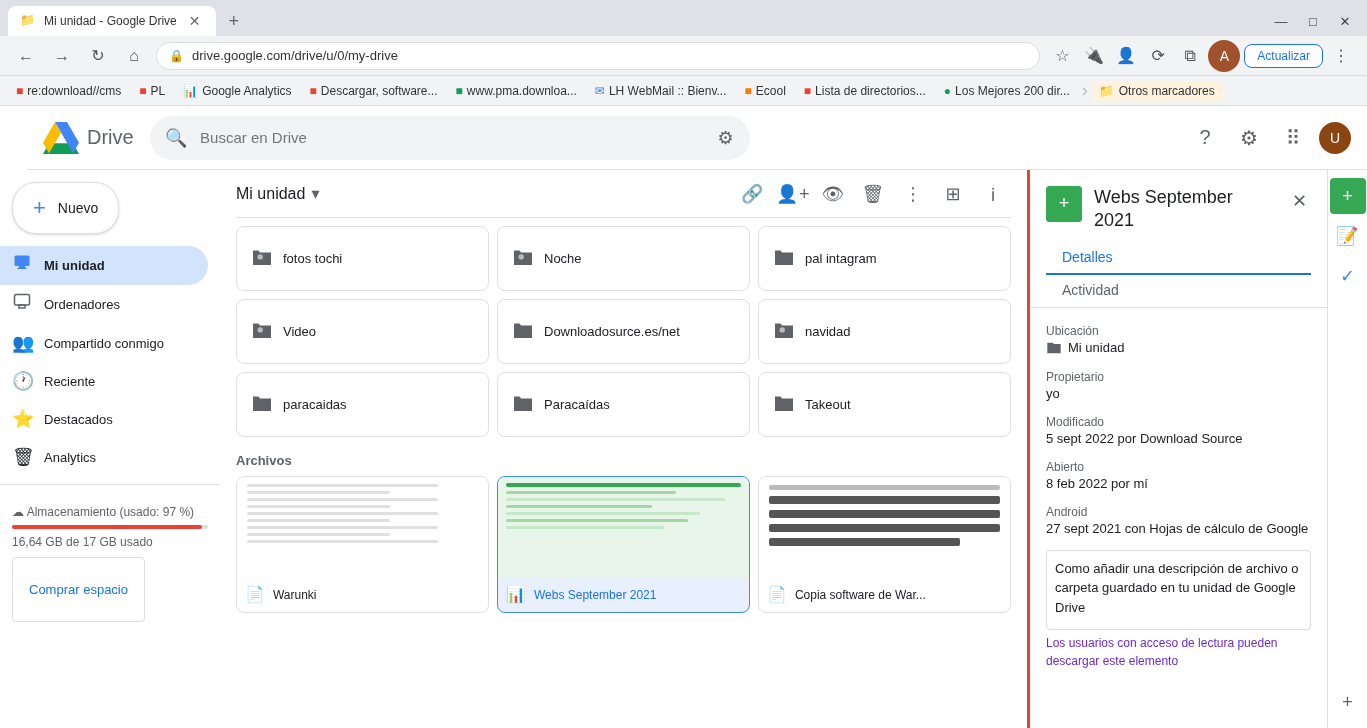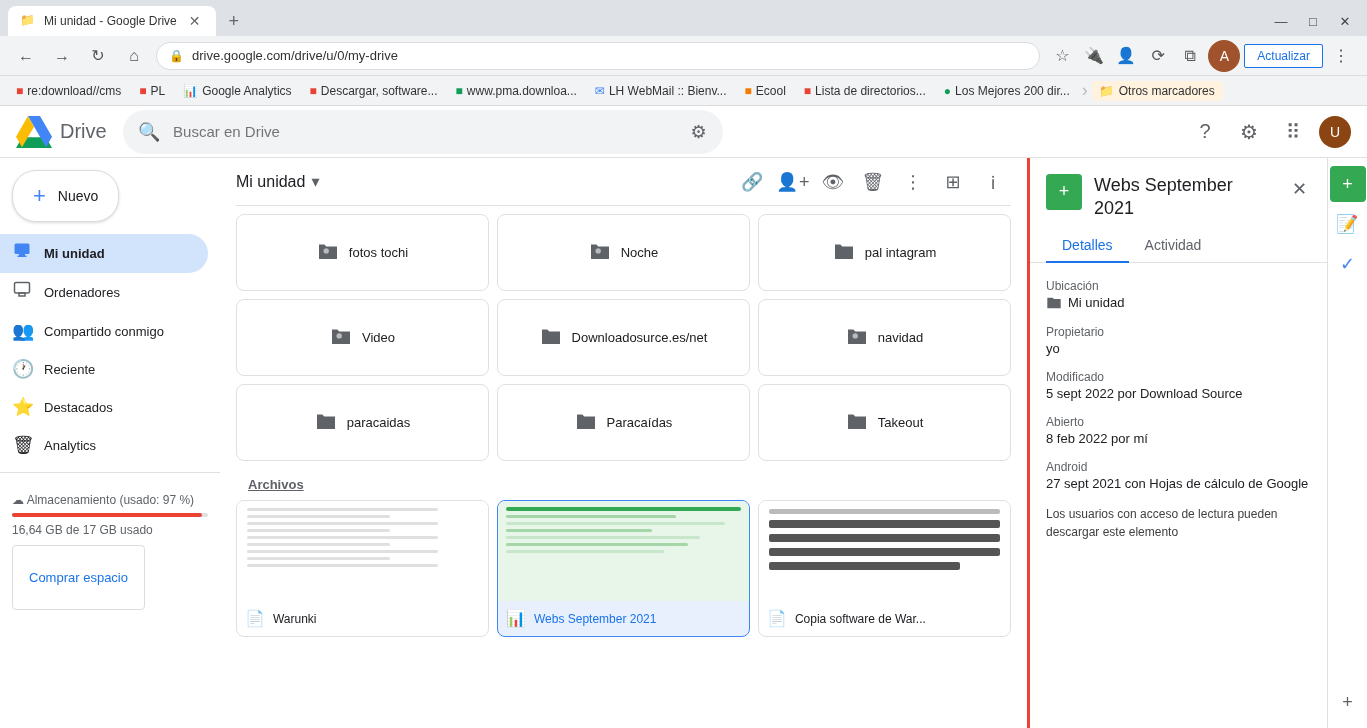--- a/index.html
+++ b/index.html
@@ -25,21 +25,21 @@
     .addr-actions { display: flex; align-items: center; gap: 4px; }
     .addr-icon-btn { background: none; border: none; cursor: pointer; color: #555; font-size: 16px; width: 28px; height: 28px; border-radius: 50%; display: flex; align-items: center; justify-content: center; }
 
     
     .bookmarks-bar { background: #f1f3f4; height: 30px; display: flex; align-items: center; padding: 0 8px; gap: 2px; border-bottom: 1px solid #dadce0; overflow: hidden; }
     .bookmark-item { display: flex; align-items: center; gap: 4px; padding: 3px 8px; border-radius: 4px; cursor: pointer; font-size: 12px; color: #333; white-space: nowrap; }
     .bm-sep { color: #bbb; margin: 0 2px; font-size: 18px; }
 
     
     .app { display: flex; flex-direction: column; flex: 1; background: #fff; overflow: hidden; }
-    .app-header { background: #fff; height: 52px; display: flex; align-items: center; padding: 0 16px; gap: 16px; border-bottom: 1px solid #e0e0e0; }
+    .app-header { background: #fff; height: 64px; display: flex; align-items: center; padding: 0 16px; gap: 16px; border-bottom: 1px solid #e0e0e0; margin-left: 27px; }
     .drive-logo { display: flex; align-items: center; gap: 8px; }
     .drive-logo-text { font-size: 20px; color: #5f6368; font-weight: 400; }
     .search-box { flex: 1; max-width: 600px; background: #f1f3f4; border-radius: 24px; height: 44px; display: flex; align-items: center; padding: 0 16px; gap: 12px; }
     .search-icon { color: #5f6368; font-size: 18px; }
     .search-input { border: none; background: transparent; flex: 1; font-size: 15px; color: #333; outline: none; }
     .search-tune { color: #5f6368; font-size: 18px; cursor: pointer; }
     .header-actions { margin-left: auto; display: flex; align-items: center; gap: 8px; }
     .header-icon-btn { background: none; border: none; cursor: pointer; color: #5f6368; font-size: 20px; width: 36px; height: 36px; border-radius: 50%; display: flex; align-items: center; justify-content: center; }
     .avatar { width: 32px; height: 32px; border-radius: 50%; background: #a0522d; display: flex; align-items: center; justify-content: center; color: white; font-size: 14px; cursor: pointer; }
 
@@ -62,23 +62,23 @@
     .buy-btn { border: 1px solid #dadce0; background: #fff; border-radius: 4px; padding: 24px 16px; font-size: 13px; color: #1a73e8; cursor: pointer; }
 
     
     .content { flex: 1; overflow-y: auto; padding: 0 16px; }
     .content-header { display: flex; align-items: center; height: 48px; border-bottom: 1px solid #e0e0e0; margin-bottom: 8px; }
     .unit-title { font-size: 16px; color: #202124; display: flex; align-items: center; gap: 6px; }
     .unit-arrow { color: #5f6368; font-size: 16px; }
     .toolbar-actions { margin-left: auto; display: flex; align-items: center; gap: 4px; }
     .toolbar-btn { background: none; border: none; cursor: pointer; color: #5f6368; font-size: 18px; width: 36px; height: 36px; border-radius: 50%; display: flex; align-items: center; justify-content: center; }
 
-    .section-title { font-size: 13px; color: #5f6368; margin: 8px 12px; font-weight: 600; text-decoration: underline; }
+    .section-title { font-size: 13px; color: #5f6368; margin: 8px 0; font-weight: 600; }
     .grid { display: grid; grid-template-columns: repeat(3, 1fr); gap: 8px; margin-bottom: 16px; }
-    .grid-item { border: 1px solid #e0e0e0; border-radius: 8px; padding: 26px 14px; display: flex; align-items: center; gap: 10px; cursor: pointer; background: #fff; justify-content: center; }
+    .grid-item { border: 1px solid #e0e0e0; border-radius: 8px; padding: 20px 14px; display: flex; align-items: center; gap: 10px; cursor: pointer; background: #fff; }
     .folder-icon { font-size: 20px; }
     .item-name { font-size: 13px; color: #202124; }
 
     .files-grid { display: grid; grid-template-columns: repeat(3, 1fr); gap: 8px; }
     .file-card { border: 1px solid #e0e0e0; border-radius: 8px; overflow: hidden; cursor: pointer; background: #fff; }
     .file-card.selected { border-color: #4285f4; background: #e8f0fe; }
     .file-preview { height: 100px; background: #f5f5f5; display: flex; align-items: center; justify-content: center; overflow: hidden; }
     .file-preview-doc { width: 100%; height: 100%; background: #fff; padding: 6px; display: flex; flex-direction: column; gap: 2px; }
     .doc-line { height: 3px; background: #e0e0e0; border-radius: 2px; margin: 1px 4px; }
     .doc-line.short { width: 60%; }
@@ -86,29 +86,29 @@
     .doc-line-bold { height: 5px; background: #bbb; border-radius: 2px; margin: 2px 4px; }
     .file-footer { padding: 8px; display: flex; align-items: center; gap: 8px; }
     .file-name { font-size: 12px; color: #202124; overflow: hidden; text-overflow: ellipsis; white-space: nowrap; }
 
     
     .detail-panel { width: 300px; border-left: 3px solid #ea4335; background: #fff; overflow-y: auto; flex-shrink: 0; padding: 0; }
     .detail-header { display: flex; align-items: flex-start; padding: 16px 16px 8px; gap: 12px; }
     .detail-file-icon { width: 36px; height: 36px; flex-shrink: 0; }
     .detail-title { font-size: 18px; color: #202124; font-weight: 500; flex: 1; line-height: 1.3; }
     .detail-close { background: none; border: none; cursor: pointer; color: #5f6368; font-size: 18px; padding: 4px; border-radius: 50%; }
-    .detail-tabs { display: flex; border-bottom: 1px solid #e0e0e0; padding: 0 16px; }
+    .detail-tabs { display: flex; border-bottom: 1px solid #e0e0e0; padding: 0 16px; flex-direction: column; }
     .detail-tab { padding: 8px 16px; font-size: 14px; cursor: pointer; color: #5f6368; border-bottom: 2px solid transparent; margin-bottom: -1px; }
     .detail-tab.active { color: #1a73e8; border-bottom-color: #1a73e8; font-weight: 500; }
     .detail-body { padding: 16px; }
     .detail-row { margin-bottom: 14px; }
     .detail-label { font-size: 12px; color: #5f6368; margin-bottom: 2px; }
     .detail-value { font-size: 13px; color: #202124; display: flex; align-items: center; gap: 6px; }
     .detail-desc-box { border: 1px solid #dadce0; border-radius: 4px; padding: 8px; font-size: 13px; color: #202124; line-height: 1.5; min-height: 80px; background: #fff; }
-    .detail-footer-text { font-size: 12px; color: #404040; line-height: 1.5; margin-top: 12px; }
+    .detail-footer-text { font-size: 12px; color: #6d28d9; line-height: 1.5; margin-top: 4px; }
 
     
     .right-edge { width: 40px; background: #fff; border-left: 1px solid #e0e0e0; display: flex; flex-direction: column; align-items: center; padding: 8px 0; gap: 4px; }
     .edge-icon { width: 36px; height: 36px; display: flex; align-items: center; justify-content: center; cursor: pointer; border-radius: 4px; color: #5f6368; font-size: 18px; }
     .edge-icon.yellow { color: #fbbc04; }
     .edge-icon.blue { color: #4285f4; }
     .edge-icon.green { background: #34a853; color: white; border-radius: 4px; }
     .edge-icon-add { margin-top: auto; }
 
     
@@ -144,21 +144,21 @@
       <span class="url-lock">🔒</span>
       <span class="url-text">drive.google.com/drive/u/0/my-drive</span>
     </div>
     <div class="addr-actions">
       <button class="addr-icon-btn">☆</button>
       <button class="addr-icon-btn">🔌</button>
       <button class="addr-icon-btn">👤</button>
       <button class="addr-icon-btn">⟳</button>
       <button class="addr-icon-btn">⧉</button>
       <div class="avatar">A</div>
-      <button style="background:#fff;border:1px solid #1a73e8;border-radius:2px;padding:4px 12px;color:#1a73e8;font-size:12px;cursor:pointer;">Actualizar</button>
+      <button style="background:#fff;border:1px solid #1a73e8;border-radius:8px;padding:4px 12px;color:#1a73e8;font-size:12px;cursor:pointer;">Actualizar</button>
       <button class="addr-icon-btn">⋮</button>
     </div>
   </div>
 
   <div class="bookmarks-bar">
     <div class="bookmark-item">
       <span style="color:#ea4335;font-size:12px;">■</span>
       <span>re:download//cms</span>
     </div>
     <div class="bookmark-item">
@@ -473,20 +473,23 @@
             <div class="detail-value">5 sept 2022 por Download Source</div>
           </div>
           <div class="detail-row">
             <div class="detail-label">Abierto</div>
             <div class="detail-value">8 feb 2022 por mí</div>
           </div>
           <div class="detail-row">
             <div class="detail-label">Android</div>
             <div class="detail-value">27 sept 2021 con Hojas de cálculo de Google</div>
           </div>
+          <div class="detail-desc-box" contenteditable="true" style="">
+            <span>Como añadir una descripción de archivo o carpeta guardado en tu unidad de Google Drive</span>
+          </div>
           <div class="detail-footer-text">Los usuarios con acceso de lectura pueden descargar este elemento</div>
         </div>
       </div>
 
       <div class="right-edge">
         <div class="edge-icon green">+</div>
         <div class="edge-icon yellow">📝</div>
         <div class="edge-icon blue">✓</div>
         <div class="edge-icon edge-icon-add">+</div>
       </div>

